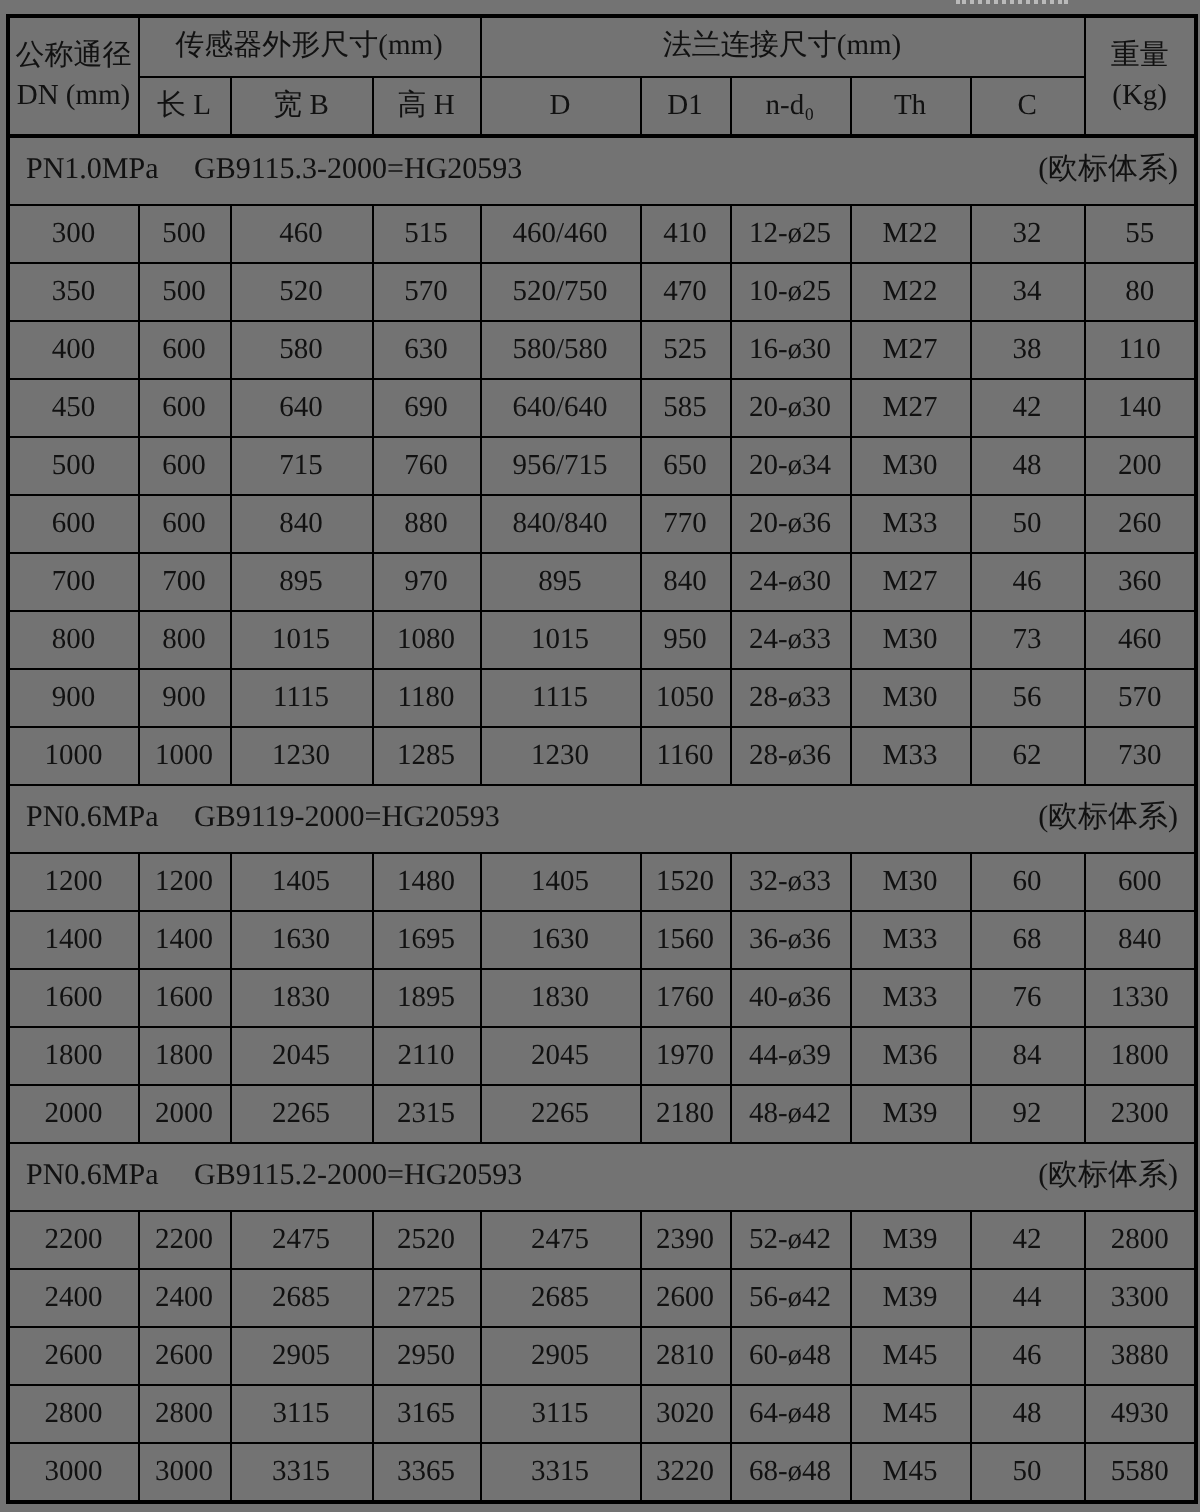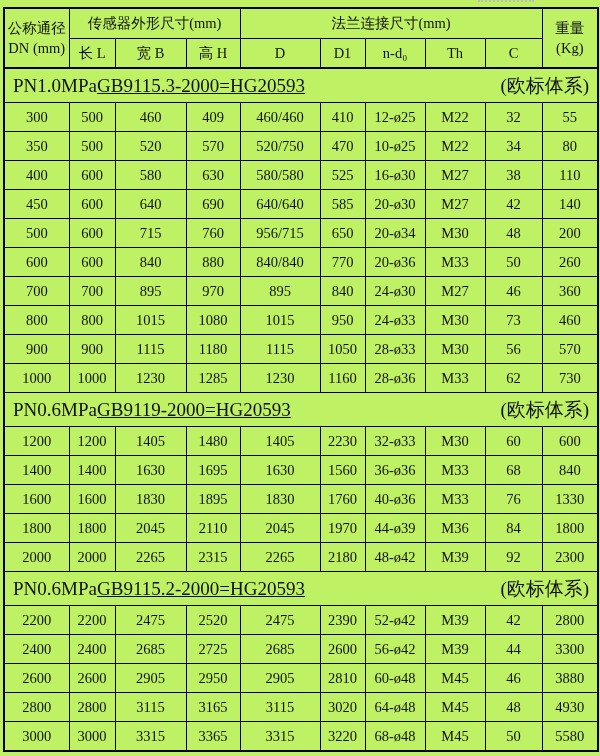--- a/index.html
+++ b/index.html
@@ -4,21 +4,21 @@
 <style>
   html, body {
     margin: 0;
     padding: 0;
     background: #ffffff;
   }
   .page {
     position: relative;
     width: 600px;
     height: 756px;
-    background: #bef264;
+    background: #737373;
     overflow: hidden;
     font-family: "Liberation Serif", "DejaVu Serif", serif;
     color: #111111;
   }
   .scan-artifact {
     position: absolute;
     top: 0;
     left: 478px;
     width: 56px;
     height: 0;
@@ -50,24 +50,24 @@
   .spec-table tr.section-row td {
     height: 33px;
     text-align: left;
     border-left: none;
     border-right: none;
   }
   .sec-inner {
     display: flex;
     align-items: center;
     padding: 0 8px;
-    font-size: 19px;
+    font-size: 15px;
   }
   .sec-pressure { width: 84px; flex: 0 0 auto; }
-  .sec-standard { flex: 0 0 auto; text-decoration: underline; }
+  .sec-standard { flex: 0 0 auto; }
   .sec-note { margin-left: auto; }
   .spec-table tbody tr.data-row td { height: 28px; }
 </style>
 </head>
 <body>
 
 <div class="page">
 
   <div class="scan-artifact"></div>
 
@@ -115,21 +115,21 @@
               <span class="sec-pressure">PN1.0MPa</span>
               <span class="sec-standard">GB9115.3-2000=HG20593</span>
               <span class="sec-note">(欧标体系)</span>
             </div>
           </td>
         </tr>
         <tr class="data-row">
           <td>300</td>
           <td>500</td>
           <td>460</td>
-          <td>409</td>
+          <td>515</td>
           <td>460/460</td>
           <td>410</td>
           <td>12-ø25</td>
           <td>M22</td>
           <td>32</td>
           <td>55</td>
         </tr>
         <tr class="data-row">
           <td>350</td>
           <td>500</td>
@@ -246,21 +246,21 @@
               <span class="sec-note">(欧标体系)</span>
             </div>
           </td>
         </tr>
         <tr class="data-row">
           <td>1200</td>
           <td>1200</td>
           <td>1405</td>
           <td>1480</td>
           <td>1405</td>
-          <td>2230</td>
+          <td>1520</td>
           <td>32-ø33</td>
           <td>M30</td>
           <td>60</td>
           <td>600</td>
         </tr>
         <tr class="data-row">
           <td>1400</td>
           <td>1400</td>
           <td>1630</td>
           <td>1695</td>

